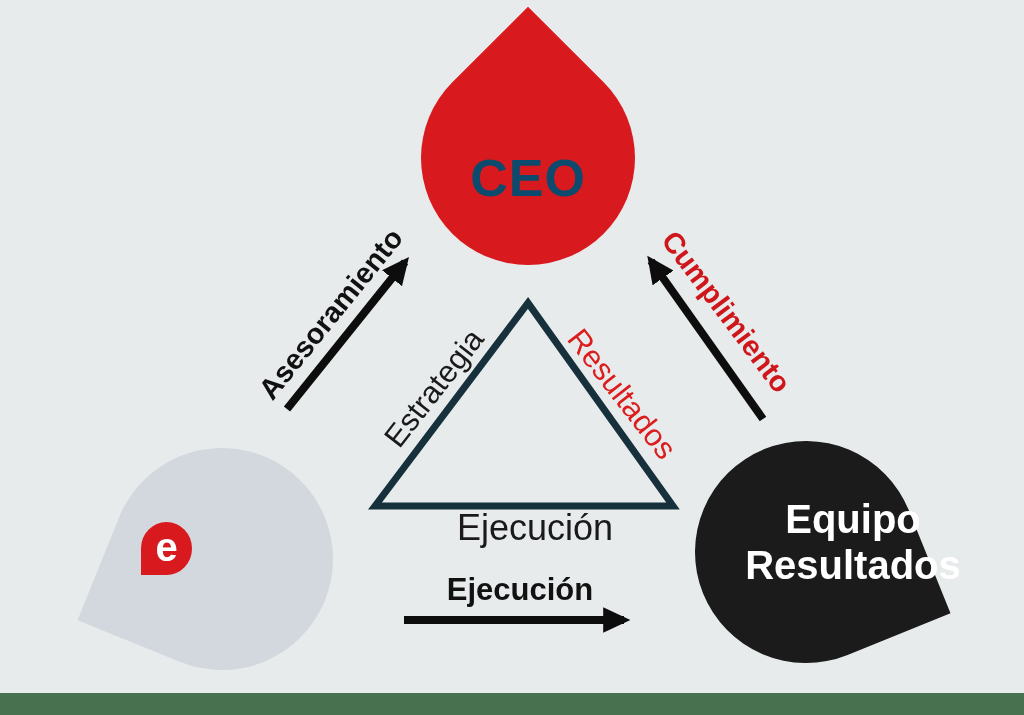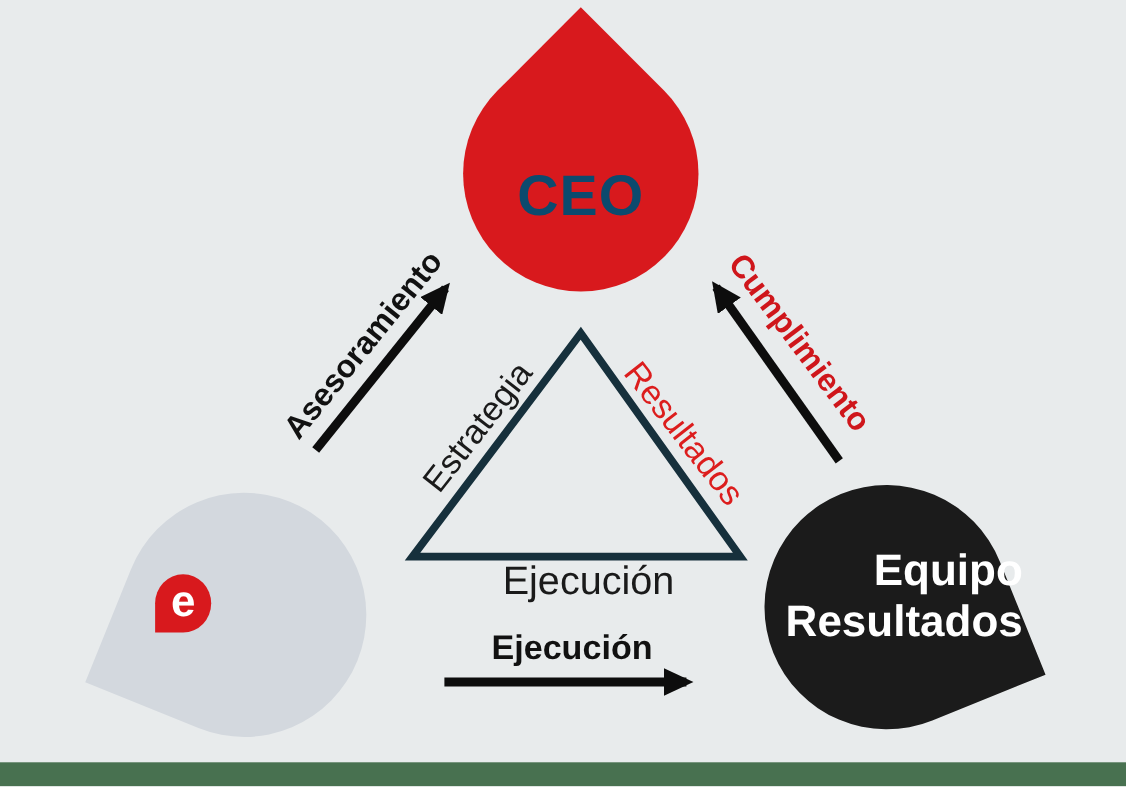--- a/index.html
+++ b/index.html
@@ -62,26 +62,26 @@
   }
   .ceo-label {
     left: 528px;
     top: 178px;
     font-size: 52px;
     font-weight: bold;
     color: #0c4a6e;
     letter-spacing: 1px;
   }
   .team-label {
-    left: 822px;
+    left: 853px;
     top: 542px;
     font-size: 40px;
     font-weight: bold;
     color: #ffffff;
-    text-align: right;
+    text-align: center;
     line-height: 46px;
   }
   .asesoramiento-label {
     left: 331px;
     top: 314px;
     font-size: 29px;
     font-weight: bold;
     color: #111111;
     transform: translate(-50%, -50%) rotate(-51deg);
   }

